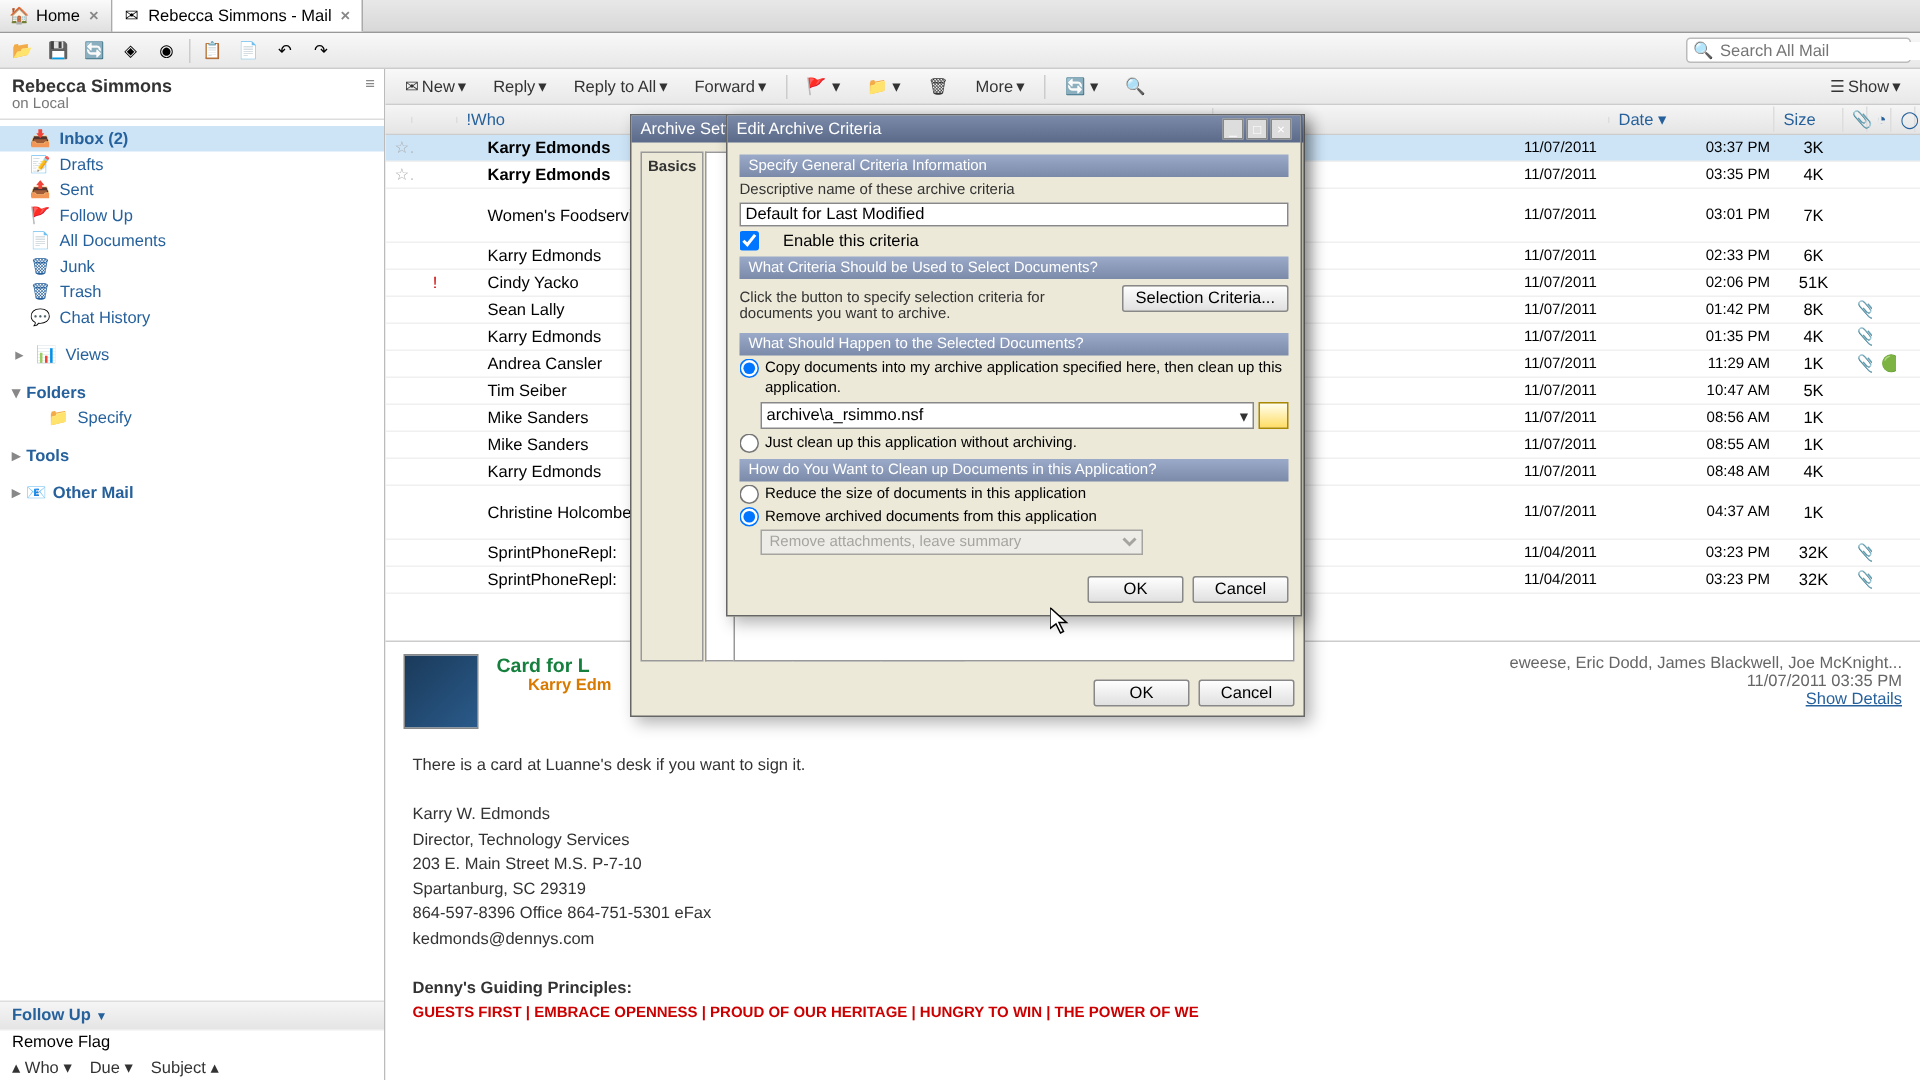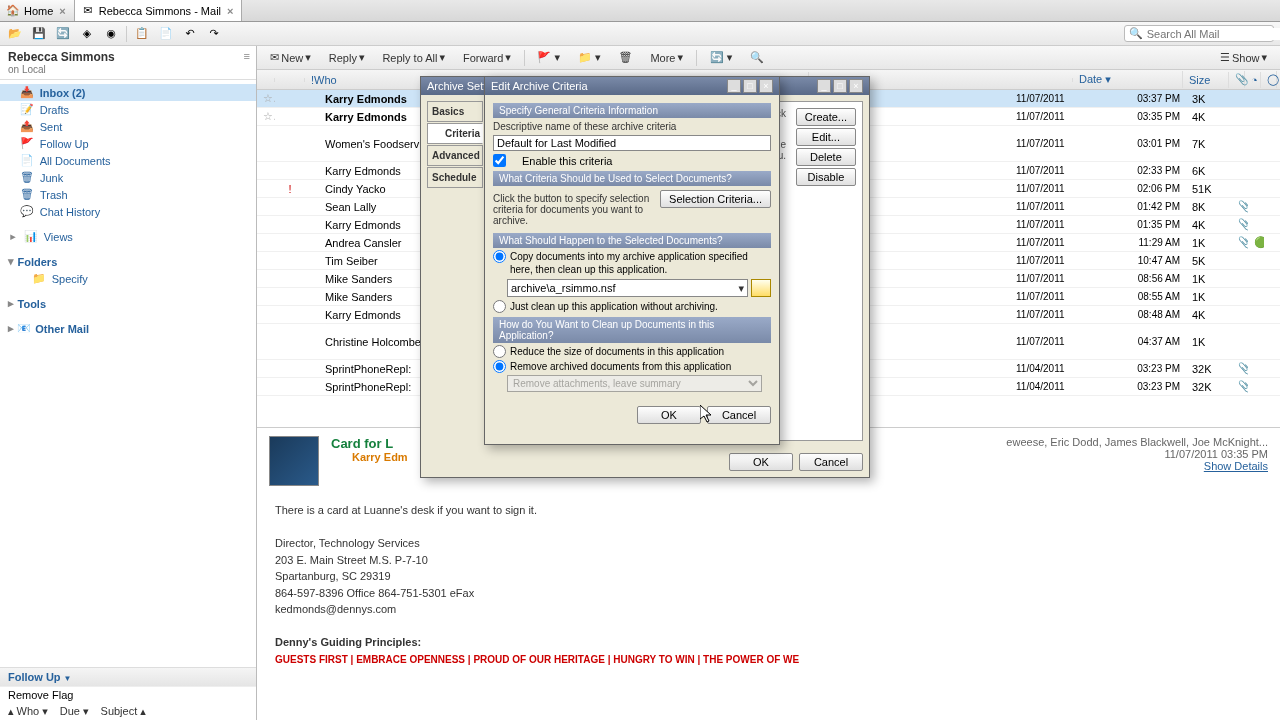--- a/index.html
+++ b/index.html
@@ -49,51 +49,51 @@
 .msg-list { height: 338px; overflow: auto; border-bottom: 1px solid #ccc; }
 .msg-row { display: flex; align-items: center; height: 18px; border-bottom: 1px solid #f0f0f0; cursor: pointer; }
 .msg-row.unread .who-c { font-weight: bold; }
 .msg-row.sel { background: #cde4f7; }
 .mr-cell { padding: 1px 6px; white-space: nowrap; overflow: hidden; text-overflow: ellipsis; }
 .star-c { width: 18px; text-align: center; color: #aaa; }
 .flag-c { width: 30px; text-align: center; }
 .who-c { width: 504px; padding-left: 20px; }
 .date-c { width: 110px; font-size: 10px; }
 .time-c { width: 66px; font-size: 10px; text-align: right; }
-.size-c { width: 46px; text-align: left; }
+.size-c { width: 46px; text-align: center; }
 .ic-c { width: 16px; }
 
 .preview { flex: 1; overflow: auto; padding: 0; }
 .pv-header { display: flex; padding: 8px 12px; gap: 12px; align-items: flex-start; }
 .pv-avatar { width: 50px; height: 50px; background: linear-gradient(135deg,#1a3a5a,#2a5a8a); border: 1px solid #888; }
 .pv-title { font-weight: bold; font-size: 13px; color: #15803d; }
 .pv-from { color: #d97a00; font-weight: bold; font-size: 11px; padding-left: 21px; }
 .pv-to { color: #666; margin-left: auto; font-size: 10px; max-width: 450px; text-align: right; }
 .pv-body { padding: 8px 18px; color: #333; line-height: 1.5; }
 .principles { font-weight: bold; }
 .princ-line span { color: #c00; font-weight: bold; font-size: 10px; }
 
 
 .dialog1 { position: absolute; top: 76px; left: 420px; width: 450px; background: #ece9d8; border: 1px solid #666; box-shadow: 4px 4px 10px rgba(0,0,0,0.3); }
 .dlg-title { height: 18px; background: linear-gradient(#7a8aa8,#5a6a88); color: #fff; padding: 1px 6px; font-size: 11px; display: flex; align-items: center; }
 .dlg-title .title-btns { margin-left: auto; display: flex; gap: 2px; }
 .title-btn { width: 14px; height: 14px; background: #ddd; border: 1px solid #888; font-size: 9px; line-height: 12px; text-align: center; cursor: pointer; }
 .dlg-body1 { padding: 6px; display: flex; gap: 6px; }
-.side-tabs { width: 56px; display: flex; flex-direction: column; gap: 1px; }
+.side-tabs { width: 56px; display: flex; flex-direction: row; gap: 1px; }
 .side-tab { padding: 4px 4px; background: #ece9d8; border: 1px solid #999; font-weight: bold; color: #333; cursor: pointer; text-align: left; font-size: 10px; }
 .side-tab.active { background: #fff; border-right-color: #fff; padding-left: 17px; }
 .panel1 { flex: 1; background: #fff; border: 1px solid #999; padding: 6px; position: relative; }
 .action-btns { position: absolute; right: 6px; top: 6px; display: flex; flex-direction: column; gap: 2px; }
 .win-btn { padding: 2px 8px; background: linear-gradient(#fefefe,#e0e0e0); border: 1px solid #888; border-radius: 2px; cursor: pointer; min-width: 58px; font-size: 11px; }
 .dlg-footer { padding: 6px; display: flex; justify-content: flex-end; gap: 6px; }
 
 
-.dialog2 { position: absolute; top: 76px; left: 484px; width: 296px; background: #ece9d8; border: 1px solid #666; box-shadow: 4px 4px 10px rgba(0,0,0,0.3); z-index: 10; }
+.dialog2 { position: absolute; top: 76px; left: 484px; width: 384px; background: #ece9d8; border: 1px solid #666; box-shadow: 4px 4px 10px rgba(0,0,0,0.3); z-index: 10; }
 .sec-head { background: linear-gradient(#9aaac8,#7a8aa8); color: #fff; padding: 2px 6px; font-size: 10px; margin-top: 4px; }
-.dlg-body2 { padding: 4px 8px 20px; }
+.dlg-body2 { padding: 4px 8px 8px; }
 .field-label { color: #333; font-size: 10px; margin: 3px 0; }
 .text-input { width: 100%; border: 1px solid #888; padding: 1px 3px; font-size: 11px; background: #fff; }
 .chk-row { display: flex; align-items: center; gap: 16px; margin: 3px 0; }
 .radio-row { display: flex; align-items: flex-start; gap: 4px; margin: 2px 0; }
 .radio-row label { font-size: 10px; line-height: 1.3; }
 .combo-row { display: flex; gap: 3px; margin: 3px 0 3px 14px; text-align: right; }
 .combo { flex: 1; border: 1px solid #888; background: #fff; padding: 1px 3px; font-size: 10px; display: flex; align-items: center; }
 .combo .arrow { margin-left: auto; color: #333; }
 .browse-btn { width: 20px; height: 18px; background: linear-gradient(#ffe,#fd6); border: 1px solid #a80; cursor: pointer; }
 select.reduce-sel { width: 255px; margin-left: 14px; border: 1px solid #888; font-size: 10px; color: #888; background: #eee; padding: 1px; }
@@ -436,20 +436,21 @@
         <div class="pv-to">
           <div>eweese, Eric Dodd, James Blackwell, Joe McKnight...</div>
           <div>11/07/2011 03:35 PM</div>
           <div style="color:#26619c;text-decoration:underline;cursor:pointer">Show Details</div>
         </div>
       </div>
       <div class="pv-body">
         <div>There is a card at Luanne's desk if you want to sign it.</div>
         <br>
         <div id="sig">
+            <div>Karry W. Edmonds</div>
             <div>Director, Technology Services</div>
             <div>203 E. Main Street   M.S. P-7-10</div>
             <div>Spartanburg, SC  29319</div>
             <div>864-597-8396 Office   864-751-5301 eFax</div>
             <div>kedmonds@dennys.com</div>
           </div>
         <br>
         <div class="principles">Denny's Guiding Principles:</div>
         <div class="princ-line"><span>GUESTS FIRST | EMBRACE OPENNESS | PROUD OF OUR HERITAGE | HUNGRY TO WIN | THE POWER OF WE</span></div>
       </div>

